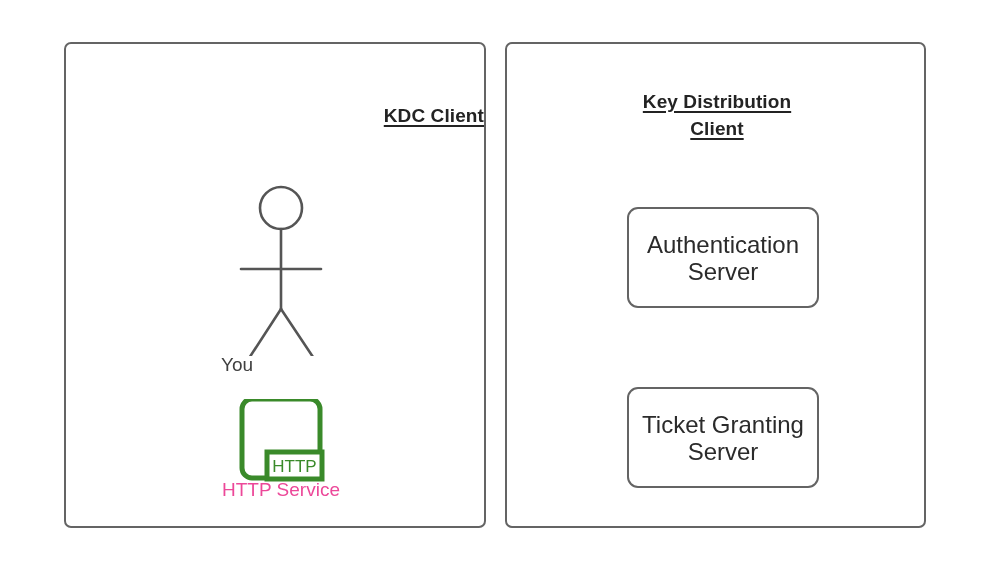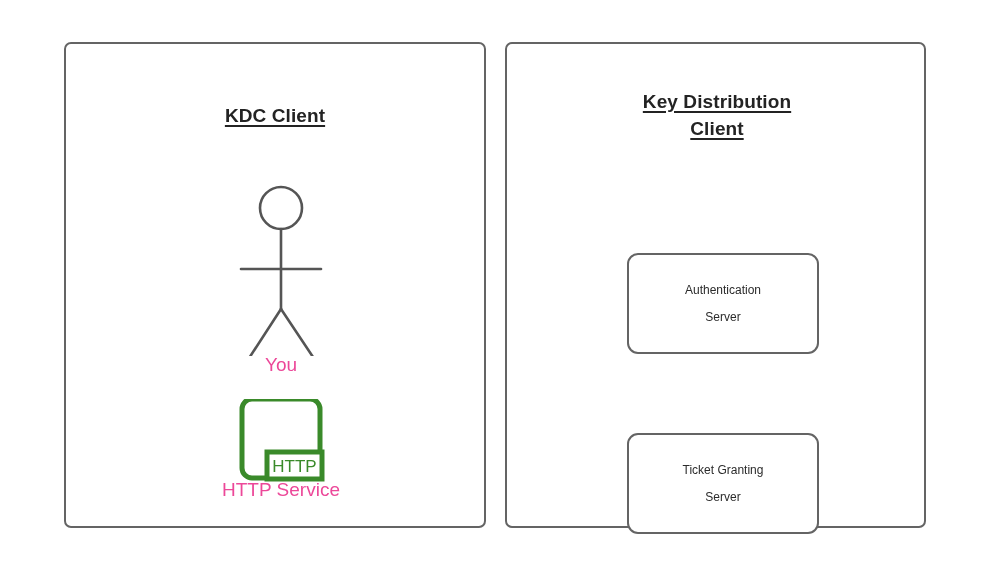--- a/index.html
+++ b/index.html
@@ -56,40 +56,39 @@
     font-weight: bold;
     color: #232323;
     line-height: 27px;
     letter-spacing: 0.1px;
   }
   .panel-title span {
     text-decoration: underline;
     text-underline-offset: 3px;
     text-decoration-thickness: 2px;
   }
-  #title-client { top: 58px; }
+  #title-client { top: 58px; text-align: right; }
   #title-kdc    { top: 44px; width: 236px; left: 92px; }
 
   
   #actor {
     position: absolute;
     left: 155px;
     top: 112px;
     width: 120px;
     height: 220px;
   }
   #actor svg { display: block; }
   .actor-label {
     position: absolute;
     left: 0;
     top: 198px;
     width: 120px;
-    text-align: center;
     font-size: 19px;
-    color: #ec4899;
+    color: #404040;
   }
 
   
   #http-service {
     position: absolute;
     left: 140px;
     top: 339px;
     width: 150px;
     height: 160px;
   }
@@ -119,25 +118,24 @@
     box-sizing: border-box;
     width: 192px;
     height: 101px;
     background: #ffffff;
     border: 2px solid #646464;
     border-radius: 11px;
     display: flex;
     align-items: center;
     justify-content: center;
     text-align: center;
-    font-size: 12px;
+    font-size: 24px;
     color: #2b2b2b;
     line-height: 27px;
     padding: 0 10px;
-    margin-top: 46px;
   }
   #server-auth { left: 120px; top: 163px; }
   #server-tgs  { left: 120px; top: 343px; align-items: center; }
   .server-box .srv-text { display: block; }
 </style>
 </head>
 <body>
 
 <div id="canvas">
 

